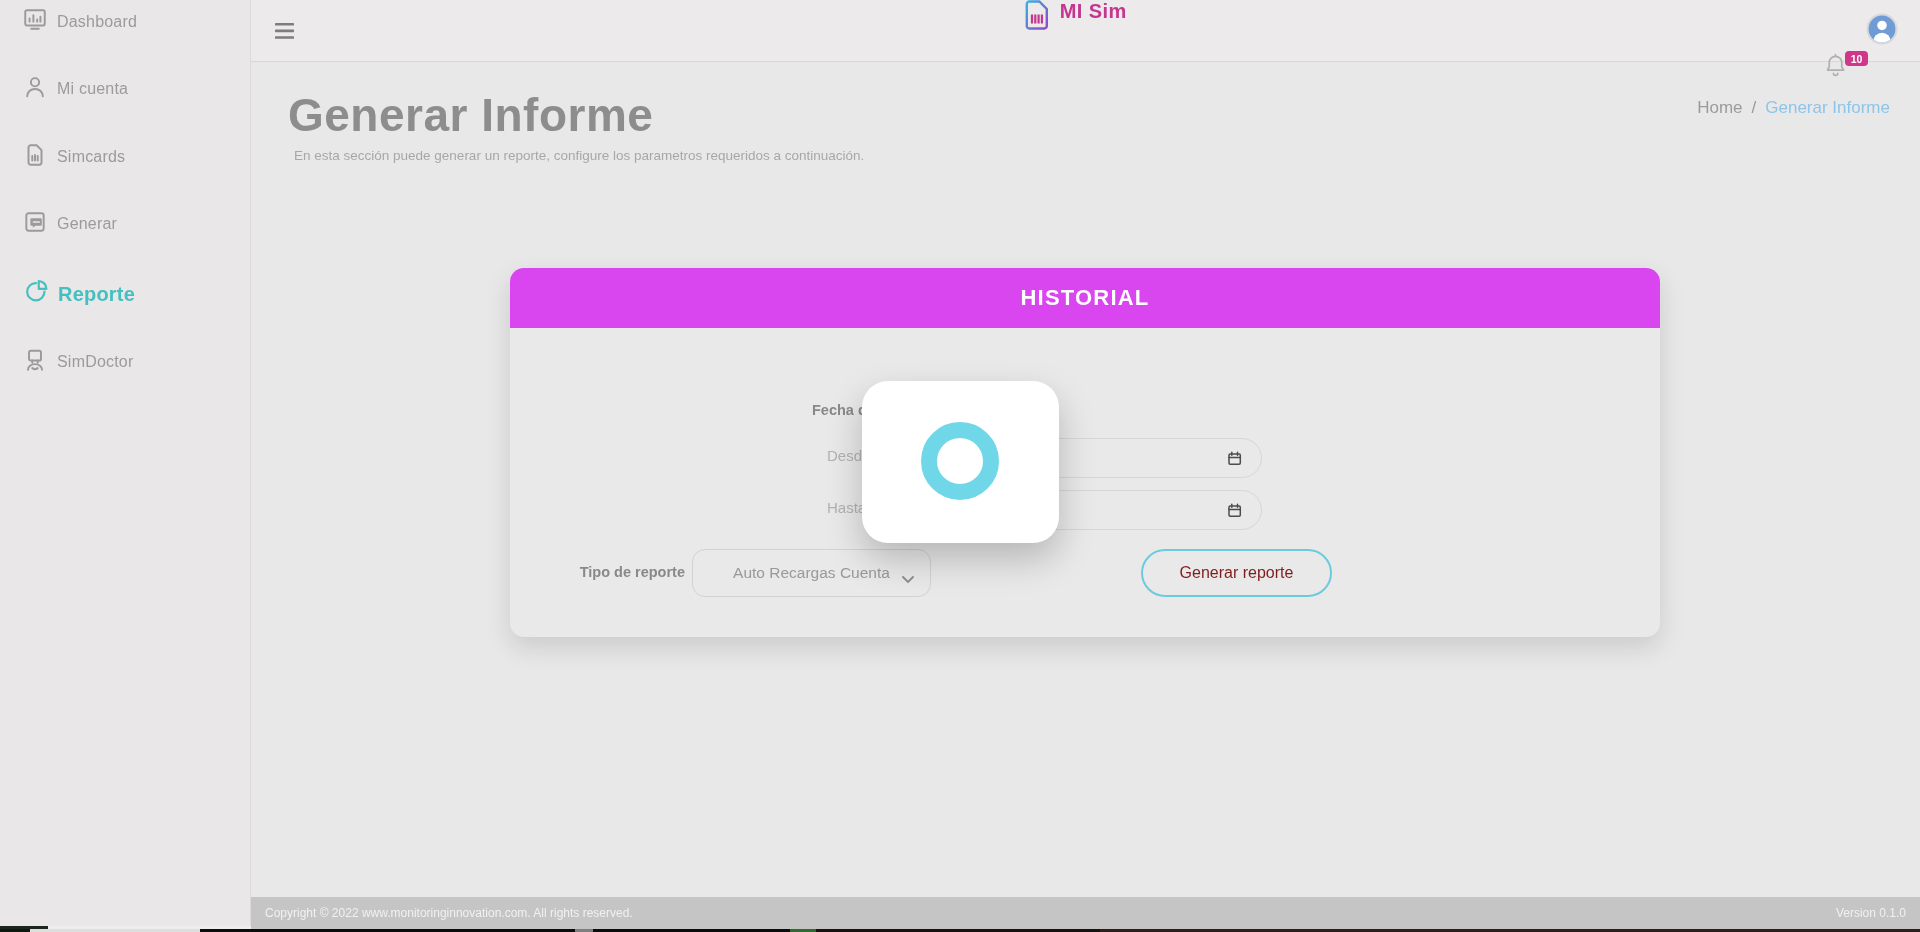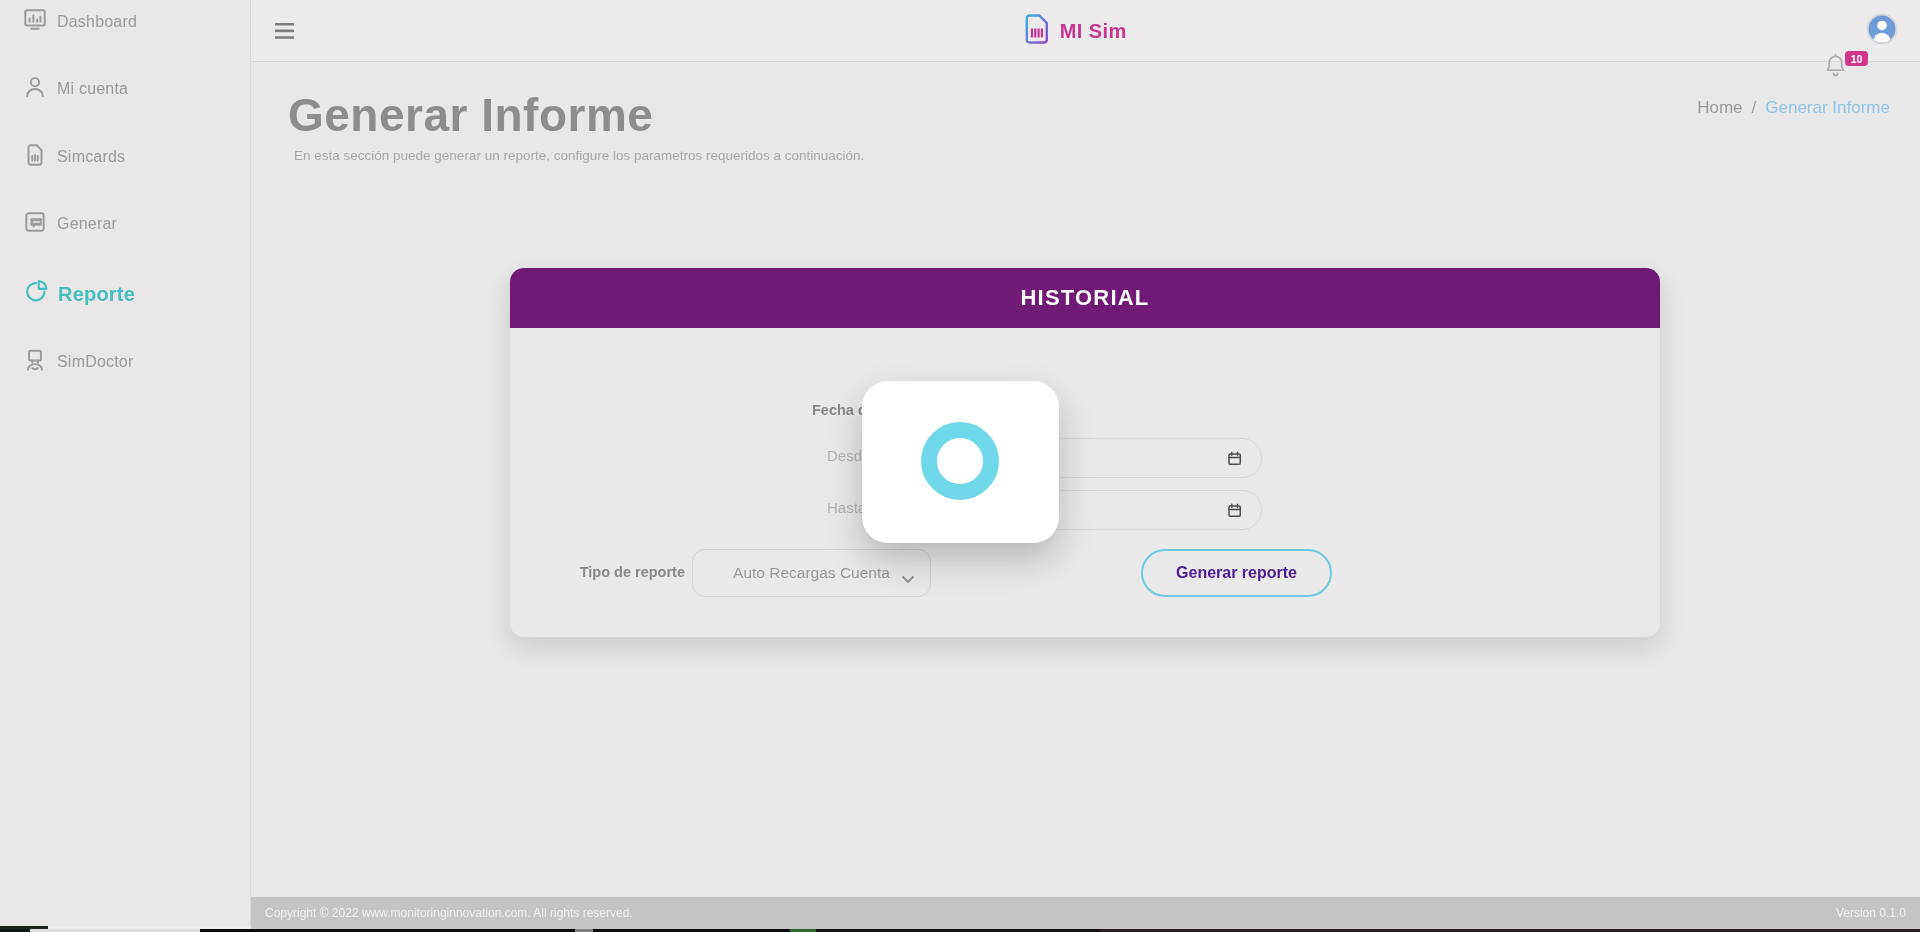--- a/index.html
+++ b/index.html
@@ -13,59 +13,59 @@
                gap:9px; color:#9b9b9b; font-size:16px; letter-spacing:.2px; cursor:pointer;
                white-space:nowrap; }
   .menu-item svg { flex:0 0 auto; }
   .menu-item.active { color:#45bfbf; font-weight:700; font-size:20px; }
 
   
   .header { position:absolute; left:251px; top:0; right:0; height:62px;
             background:#eceaea; border-bottom:1px solid #d9d7d7; z-index:5; }
   .hamburger { position:absolute; left:24px; top:23px; cursor:pointer; }
   .brand { position:absolute; left:50%; top:0; transform:translateX(-60%); height:62px;
-           display:flex; align-items:center; gap:12px; }
+           display:flex; align-items:flex-start; gap:12px; }
   .brand-text { font-size:20px; font-weight:800; color:#c4368f; letter-spacing:.4px; }
   .bell-wrap { position:absolute; right:60px; top:15px; width:36px; height:34px; cursor:pointer;margin-top:38px; }
   .badge { position:absolute; right:-8px; top:-2px; min-width:23px; height:15px; background:#d0368a;
            color:#fff; font-size:10.5px; font-weight:700; border-radius:4px; display:flex;
            align-items:center; justify-content:center; padding:0 3px; }
   .avatar { position:absolute; right:22px; top:13px; width:32px; height:32px; cursor:pointer; }
 
   
   .page-title { position:absolute; left:288px; top:88px; font-size:46px; font-weight:800;
                 color:#8e8d8d; letter-spacing:.5px; }
   .page-subtitle { position:absolute; left:294px; top:148px; font-size:13.5px; color:#a8a7a7; }
   .breadcrumb { position:absolute; top:98px; right:30px; font-size:17px; color:#9b9b9b;
                 display:flex; gap:9px; }
   .breadcrumb .link-home { cursor:pointer; }
   .breadcrumb .current { color:#8cc5ea; }
 
   
   .card { position:absolute; left:510px; top:268px; width:1150px; height:369px;
           background:#eae9e9; border-radius:14px; box-shadow:0 10px 26px rgba(0,0,0,.13); z-index:2; }
-  .card-header { height:60px; background:#701a75; border-radius:14px 14px 0 0;
+  .card-header { height:60px; background:#d946ef; border-radius:14px 14px 0 0;
                  display:flex; align-items:center; justify-content:center;
                  color:#fdfdfd; font-size:22px; font-weight:800; letter-spacing:1.2px; }
   .section-label { position:absolute; left:302px; top:134px; font-size:14.5px; font-weight:700;
                    color:#8a8888; }
   .date-label { position:absolute; left:317px; font-size:15px; color:#b3b1b1; }
   .date-input { position:absolute; left:385px; width:367px; height:40px; border:1.5px solid #d8d6d6;
                 border-radius:20px; background:transparent; outline:none; padding:0 44px 0 18px;
                 font-size:14px; color:#8a8888; }
   .cal-icon { position:absolute; width:15px; height:15px; }
   .tipo-label { position:absolute; left:40px; top:296px; width:135px; text-align:right;
                 font-size:14.5px; font-weight:700; color:#8a8888; }
   .select-box { position:absolute; left:182px; top:281px; width:239px; height:48px;
                 border:1.5px solid #d3d1d1; border-radius:13px; display:flex; align-items:center;
                 justify-content:center; color:#9a9898; font-size:15.5px; cursor:pointer; }
   .select-box .chev { position:absolute; right:16px; top:20px; }
   .gen-btn { position:absolute; left:631px; top:281px; width:191px; height:48px; background:transparent;
-             border:2px solid #6bcbde; border-radius:26px; color:#4c1d95; font-size:16px;
-             font-weight:700; cursor:pointer; font-family:"Liberation Sans",sans-serif; }
+             border:2px solid #6bcbde; border-radius:26px; color:#7f1d1d; font-size:16px;
+             font-weight:400; cursor:pointer; font-family:"Liberation Sans",sans-serif; }
 
   
   .loader-box { position:absolute; left:862px; top:381px; width:197px; height:162px; background:#fff;
                 border-radius:26px; box-shadow:0 16px 36px rgba(0,0,0,.22); z-index:50; }
   .loader-ring { position:absolute; left:59px; top:41px; width:78px; height:78px;
                  border:16px solid #70d7e8; border-radius:50%; }
 
   
   .footer { position:absolute; left:251px; top:897px; right:0; height:29px; background:#c6c5c5;
             display:flex; align-items:center; justify-content:space-between; padding:16px 14px;

